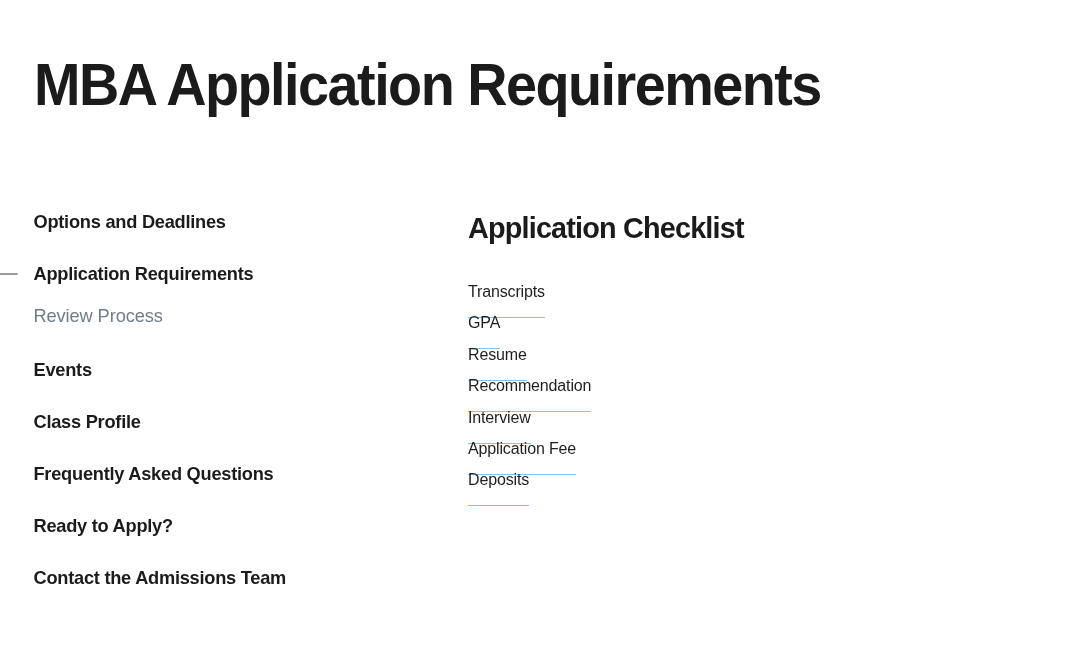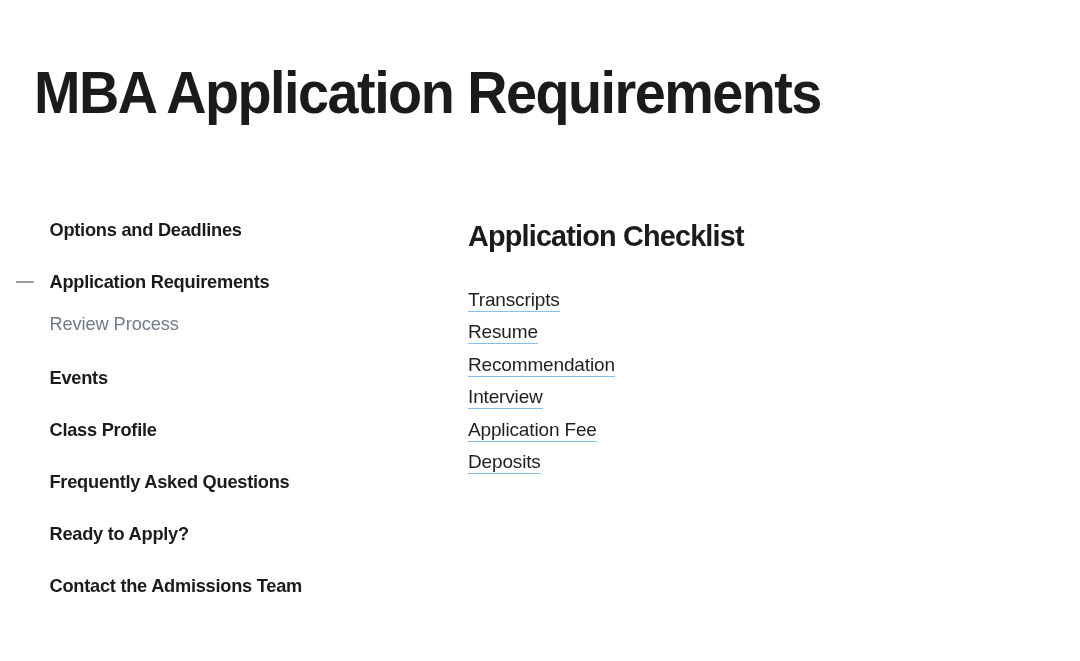--- a/index.html
+++ b/index.html
@@ -16,21 +16,20 @@
     color: #1a1a1a;
     overflow: hidden;
     position: relative;
     -webkit-font-smoothing: antialiased;
   }
 
   .page {
     position: relative;
     width: 1080px;
     height: 472px;
-    margin-top: 8px;
   }
 
   
   .page-title {
     position: absolute;
     left: 34px;
     top: 12px;
     font-size: 59px;
     font-weight: 700;
     letter-spacing: -1.6px;
@@ -45,21 +44,21 @@
   .body-cols {
     position: absolute;
     left: 0;
     top: 210px;
     width: 1080px;
   }
 
   
   .sidebar {
     position: absolute;
-    left: 16px;
+    left: 0;
     top: 0;
     width: 460px;
   }
 
   .nav-item {
     position: relative;
     padding-left: 34px;
     font-size: 18.5px;
     font-weight: 700;
     letter-spacing: -0.25px;
@@ -126,27 +125,27 @@
   }
 
   .checklist li {
     margin: 0;
     padding: 0;
     line-height: 31.4px;
   }
 
   .checklist a {
     display: inline;
-    font-size: 19px;
+    font-size: 16px;
     font-weight: 400;
     letter-spacing: -0.15px;
     color: #1f1f1f;
     text-decoration: none;
     border-bottom: 1.5px solid #86c1ea;
-    padding-bottom: 1px;
+    padding-bottom: 17px;
     cursor: pointer;
     white-space: nowrap;
   }
 </style>
 </head>
 <body>
 
 <div class="page">
 
   <h1 class="page-title">MBA Application Requirements</h1>
@@ -190,20 +189,23 @@
 
     <section class="main">
 
       <h2 class="main-heading">Application Checklist</h2>
 
       <ul class="checklist">
         <li>
           <a href="#">Transcripts</a>
         </li>
         <li>
+          <a href="#">GPA</a>
+        </li>
+        <li>
           <a href="#">Resume</a>
         </li>
         <li>
           <a href="#">Recommendation</a>
         </li>
         <li>
           <a href="#">Interview</a>
         </li>
         <li>
           <a href="#">Application Fee</a>

